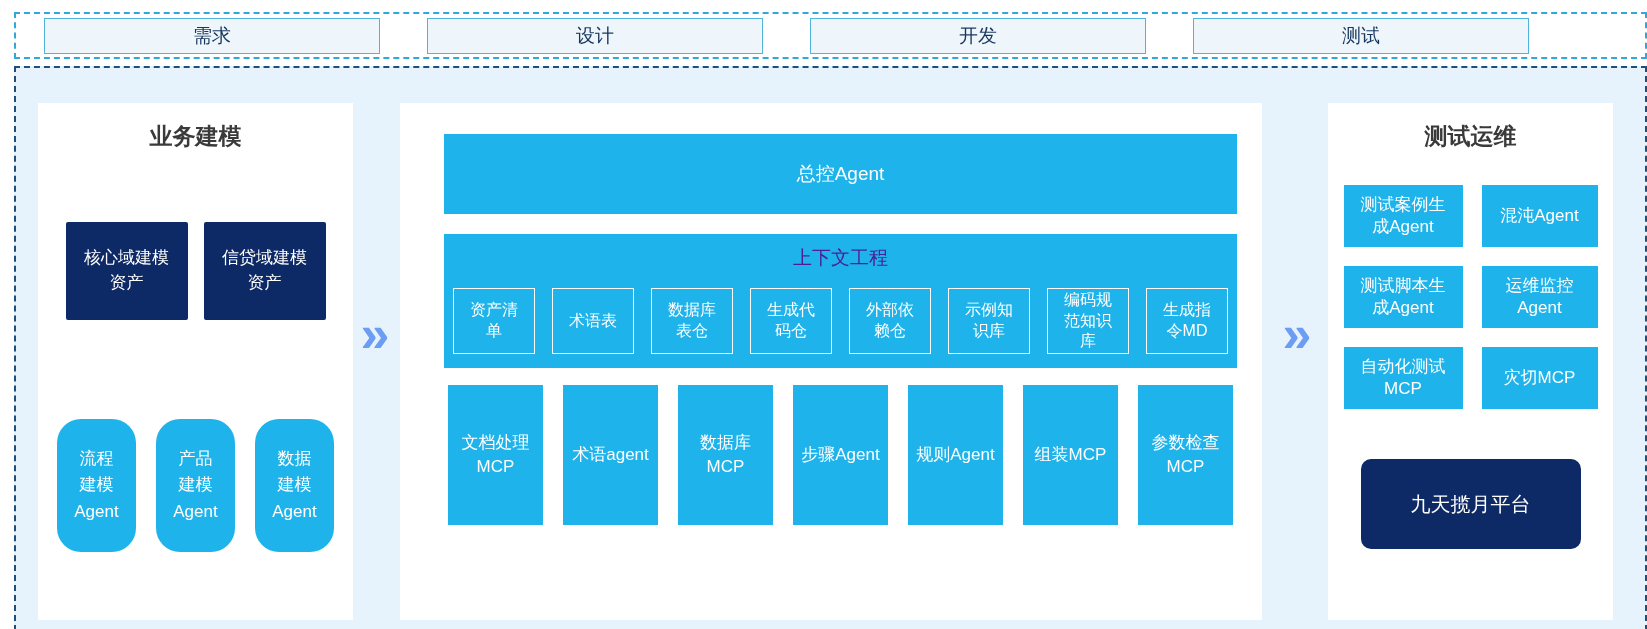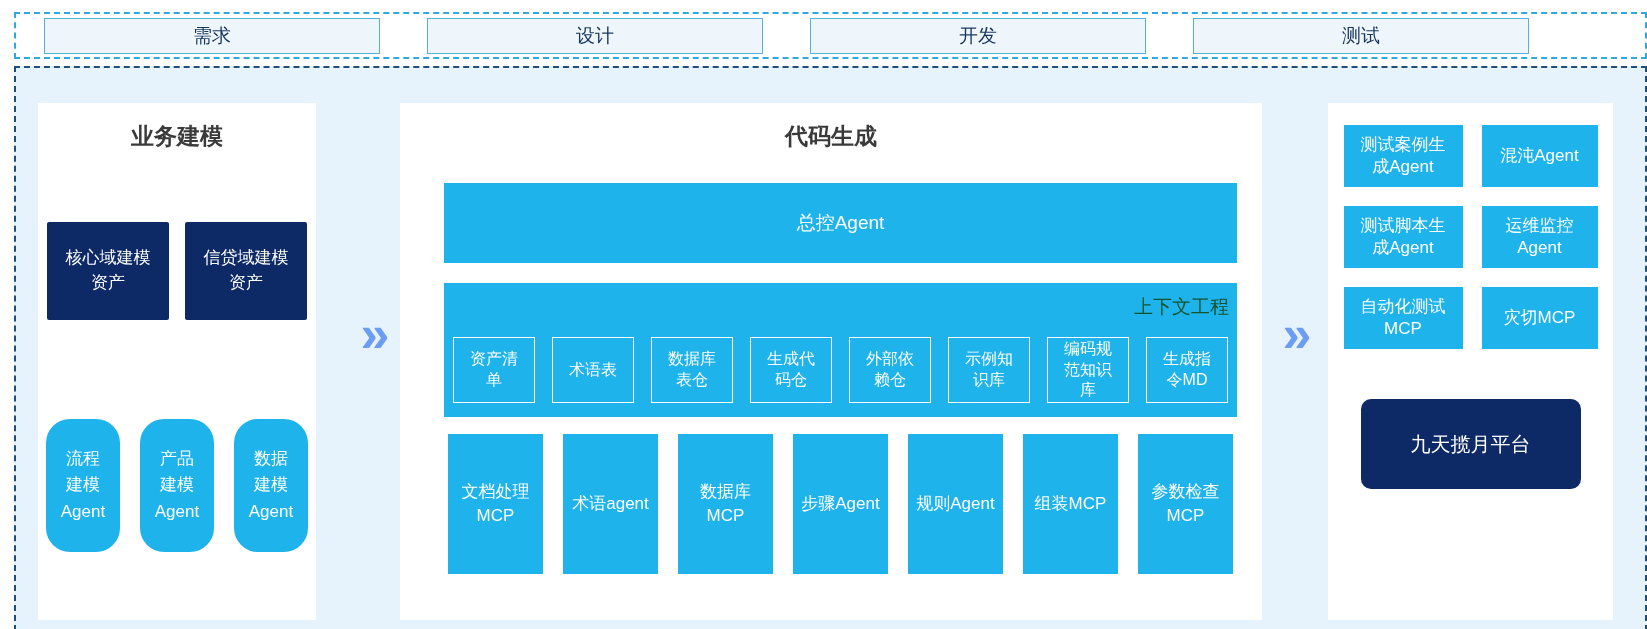--- a/index.html
+++ b/index.html
@@ -13,21 +13,21 @@
     display:flex; align-items:center; padding-left:28px; gap:47px; }
   .phase-box { width:336px; height:36px; background:#eef6fb; border:1px solid #52b3dc;
     display:flex; align-items:center; justify-content:center;
     color:#17365d; font-size:19px; }
 
   
   .main { position:absolute; left:6px; top:58px; width:1633px; height:565px;
     background:#e6f3fc; border:2px dashed #1e4e79; }
 
   .panel { position:absolute; top:35px; height:517px; background:#ffffff; }
-  .panel-left   { left:22px;   width:278px; }
+  .panel-left   { left:22px;   width:315px; }
   .panel-mid    { left:384px;  width:862px; }
   .panel-right  { left:1312px; width:285px; }
 
   .panel-title { text-align:center; margin-top:10px; font-size:23px;
     font-weight:bold; color:#3a3a3a; }
 
   .chevron { position:absolute; top:236px; width:50px; text-align:center;
     color:#6d9cf3; font-size:52px; font-weight:bold; line-height:1; user-select:none; }
   .chevron-1 { left:334px; }
   .chevron-2 { left:1256px; }
@@ -40,30 +40,30 @@
   
   .asset-row { display:flex; justify-content:center; gap:16px; margin-top:62px; }
   .asset-box { width:122px; height:98px; border-radius:2px; font-size:17px; line-height:1.45; }
   .agent-row { display:flex; justify-content:center; gap:20px; margin-top:91px; }
   .agent-box { width:79px; height:133px; font-size:17px; line-height:1.55;border-radius:24px; }
 
   
   .mid-content { padding:0 21px 0 40px; }
   .master-bar { margin-top:27px; height:80px; font-size:19px; }
   .context-bar { margin-top:20px; height:134px; background:#1eb3ea; padding-top:7px; }
-  .context-title { text-align:right; color:#14532d; font-size:19px; }
+  .context-title { text-align:center; color:#4c1d95; font-size:19px; }
   .context-row { display:flex; justify-content:center; gap:17px; margin-top:9px; }
   .context-box { width:82px; height:66px; border:1px solid #ffffff; background:#1eb3ea;
     color:#ffffff; display:flex; align-items:center; justify-content:center;
     text-align:center; white-space:pre-line; font-size:16px; line-height:1.3; }
   .tool-row { display:flex; justify-content:center; gap:20px; margin-top:13px; }
   .tool-box { width:97px; height:140px; font-size:17px; line-height:1.4; }
 
   
-  .testops-grid { margin-top:14px; display:grid; grid-template-columns:119px 116px;
+  .testops-grid { margin-top:25px; display:grid; grid-template-columns:119px 116px;
     column-gap:20px; row-gap:30px; justify-content:center;gap:19px; }
   .testops-box { height:62px; font-size:17px; line-height:1.3; }
   .platform-box { margin:46px auto 0; width:220px; height:90px; border-radius:10px;
     font-size:20px; }
 </style>
 </head>
 <body>
 
 <div class="stage">
 
@@ -93,21 +93,20 @@
 Agent</div>
         <div class="cyanbox agent-box">数据
 建模
 Agent</div>
       </div>
     </div>
 
     <div class="chevron chevron-1">»</div>
 
     <div class="panel panel-mid">
-      <div class="panel-title">代码生成</div>
       <div class="mid-content">
         <div class="cyanbox master-bar">总控Agent</div>
 
         <div class="context-bar">
           <div class="context-title">上下文工程</div>
           <div class="context-row">
             <div class="context-box">资产清
 单</div>
             <div class="context-box">术语表</div>
             <div class="context-box">数据库
@@ -137,20 +136,21 @@
           <div class="cyanbox tool-box">组装MCP</div>
           <div class="cyanbox tool-box">参数检查
 MCP</div>
         </div>
       </div>
     </div>
 
     <div class="chevron chevron-2">»</div>
 
     <div class="panel panel-right">
+      <div class="panel-title">测试运维</div>
       <div class="testops-grid">
         <div class="cyanbox testops-box">测试案例生
 成Agent</div>
         <div class="cyanbox testops-box">混沌Agent</div>
         <div class="cyanbox testops-box">测试脚本生
 成Agent</div>
         <div class="cyanbox testops-box">运维监控
 Agent</div>
         <div class="cyanbox testops-box">自动化测试
 MCP</div>

